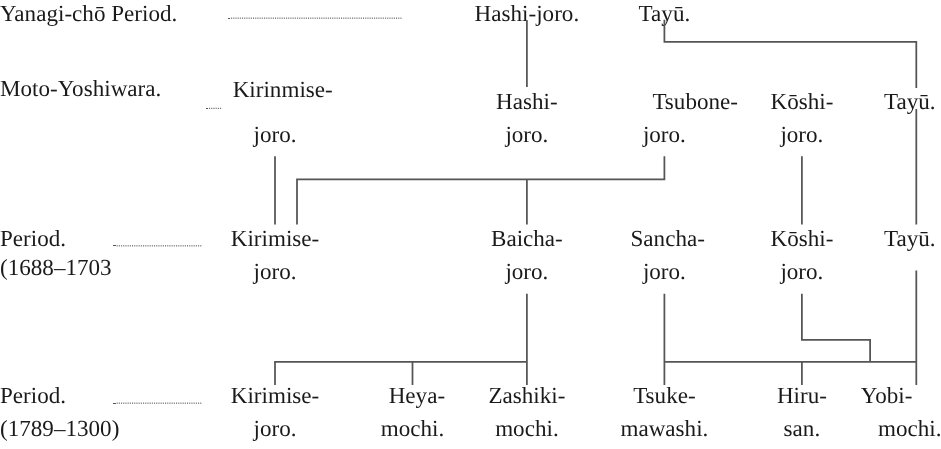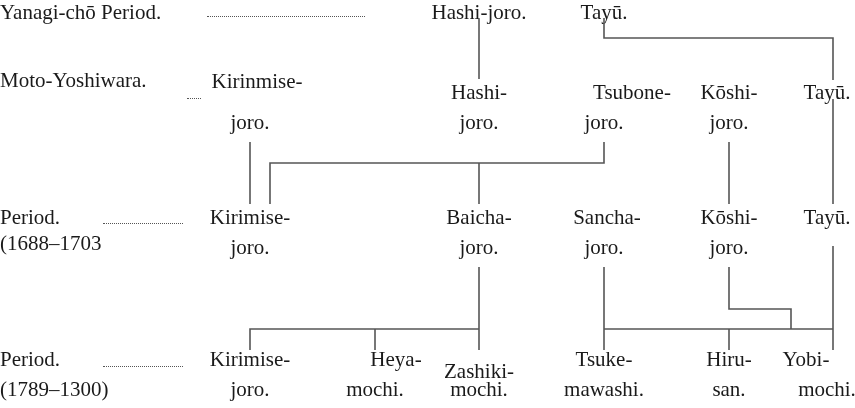--- a/index.html
+++ b/index.html
@@ -46,23 +46,23 @@
 <div class="t c" style="left:479px;top:202px">Baicha-</div>
 <div class="t c" style="left:479px;top:232px">joro.</div>
 <div class="t c" style="left:607px;top:202px">Sancha-</div>
 <div class="t c" style="left:604px;top:232px">joro.</div>
 <div class="t c" style="left:729px;top:202px">Kōshi-</div>
 <div class="t c" style="left:729px;top:232px">joro.</div>
 <div class="t c" style="left:827px;top:202px">Tayū.</div>
 
 <div class="t c" style="left:250px;top:344px">Kirimise-</div>
 <div class="t c" style="left:250px;top:374px">joro.</div>
-<div class="t c" style="left:396px;top:344px">Heya-</div>
+<div class="t c" style="left:379px;top:344px">Heya-</div>
 <div class="t c" style="left:375px;top:374px">mochi.</div>
-<div class="t c" style="left:479px;top:356px">Zashiki-</div>
+<div class="t c" style="left:479px;top:344px">Zashiki-</div>
 <div class="t c" style="left:479px;top:374px">mochi.</div>
 <div class="t c" style="left:604px;top:344px">Tsuke-</div>
 <div class="t c" style="left:604px;top:374px">mawashi.</div>
 <div class="t c" style="left:729px;top:344px">Hiru-</div>
 <div class="t c" style="left:729px;top:374px">san.</div>
 <div class="t c" style="left:806px;top:344px">Yobi-</div>
 <div class="t c" style="left:827px;top:374px">mochi.</div>
 
 <svg class="lines" width="855" height="408">
 

